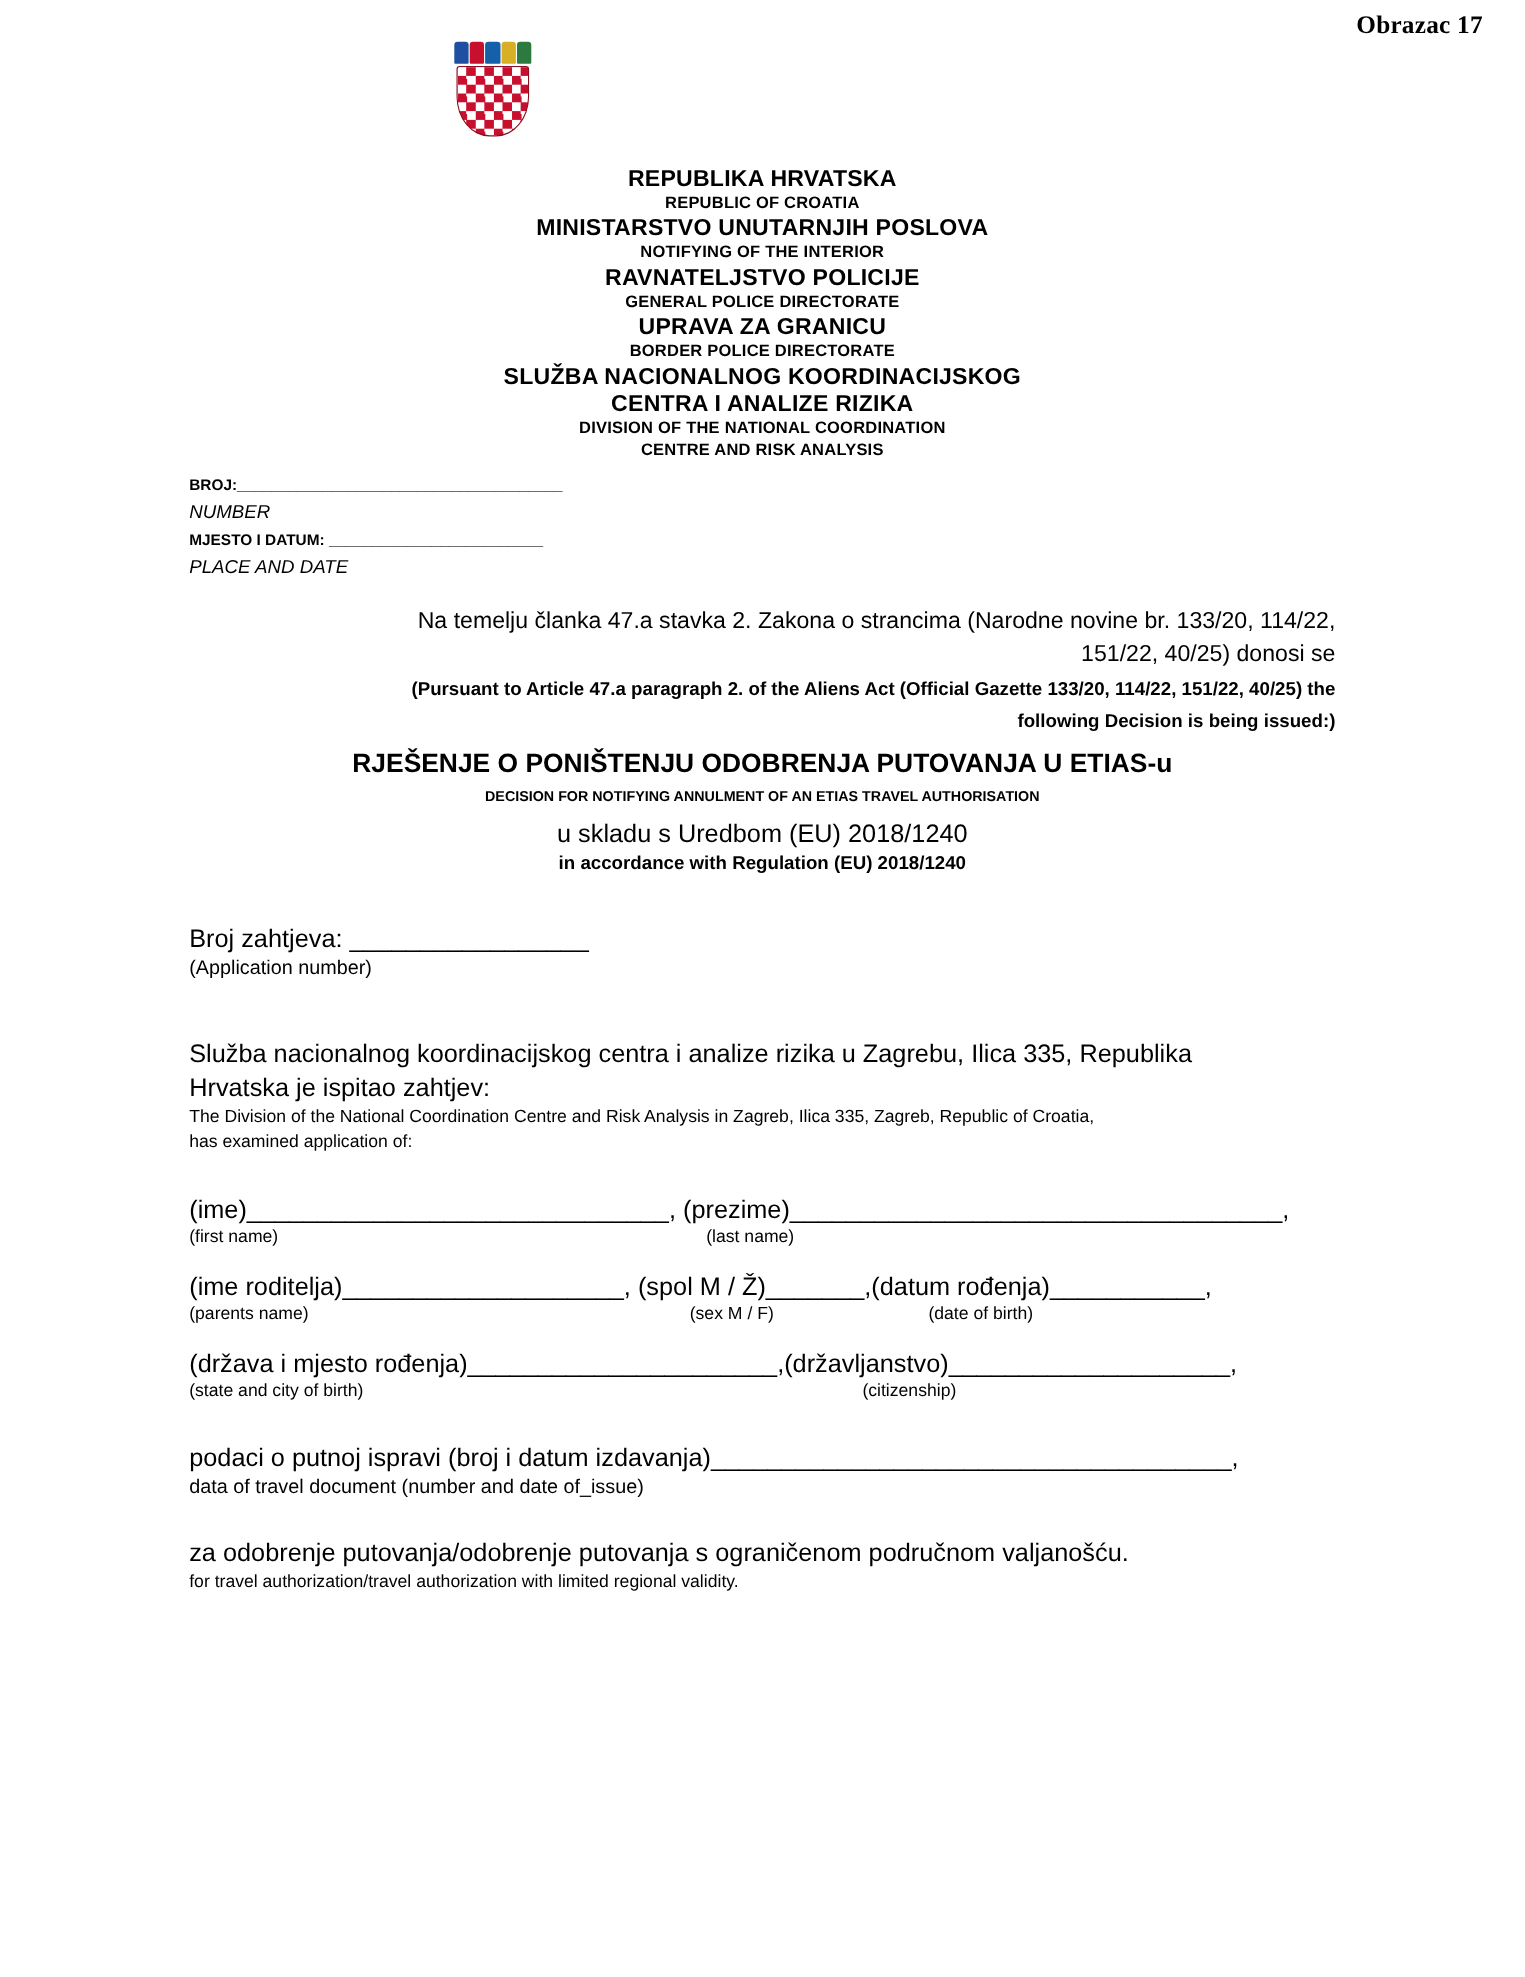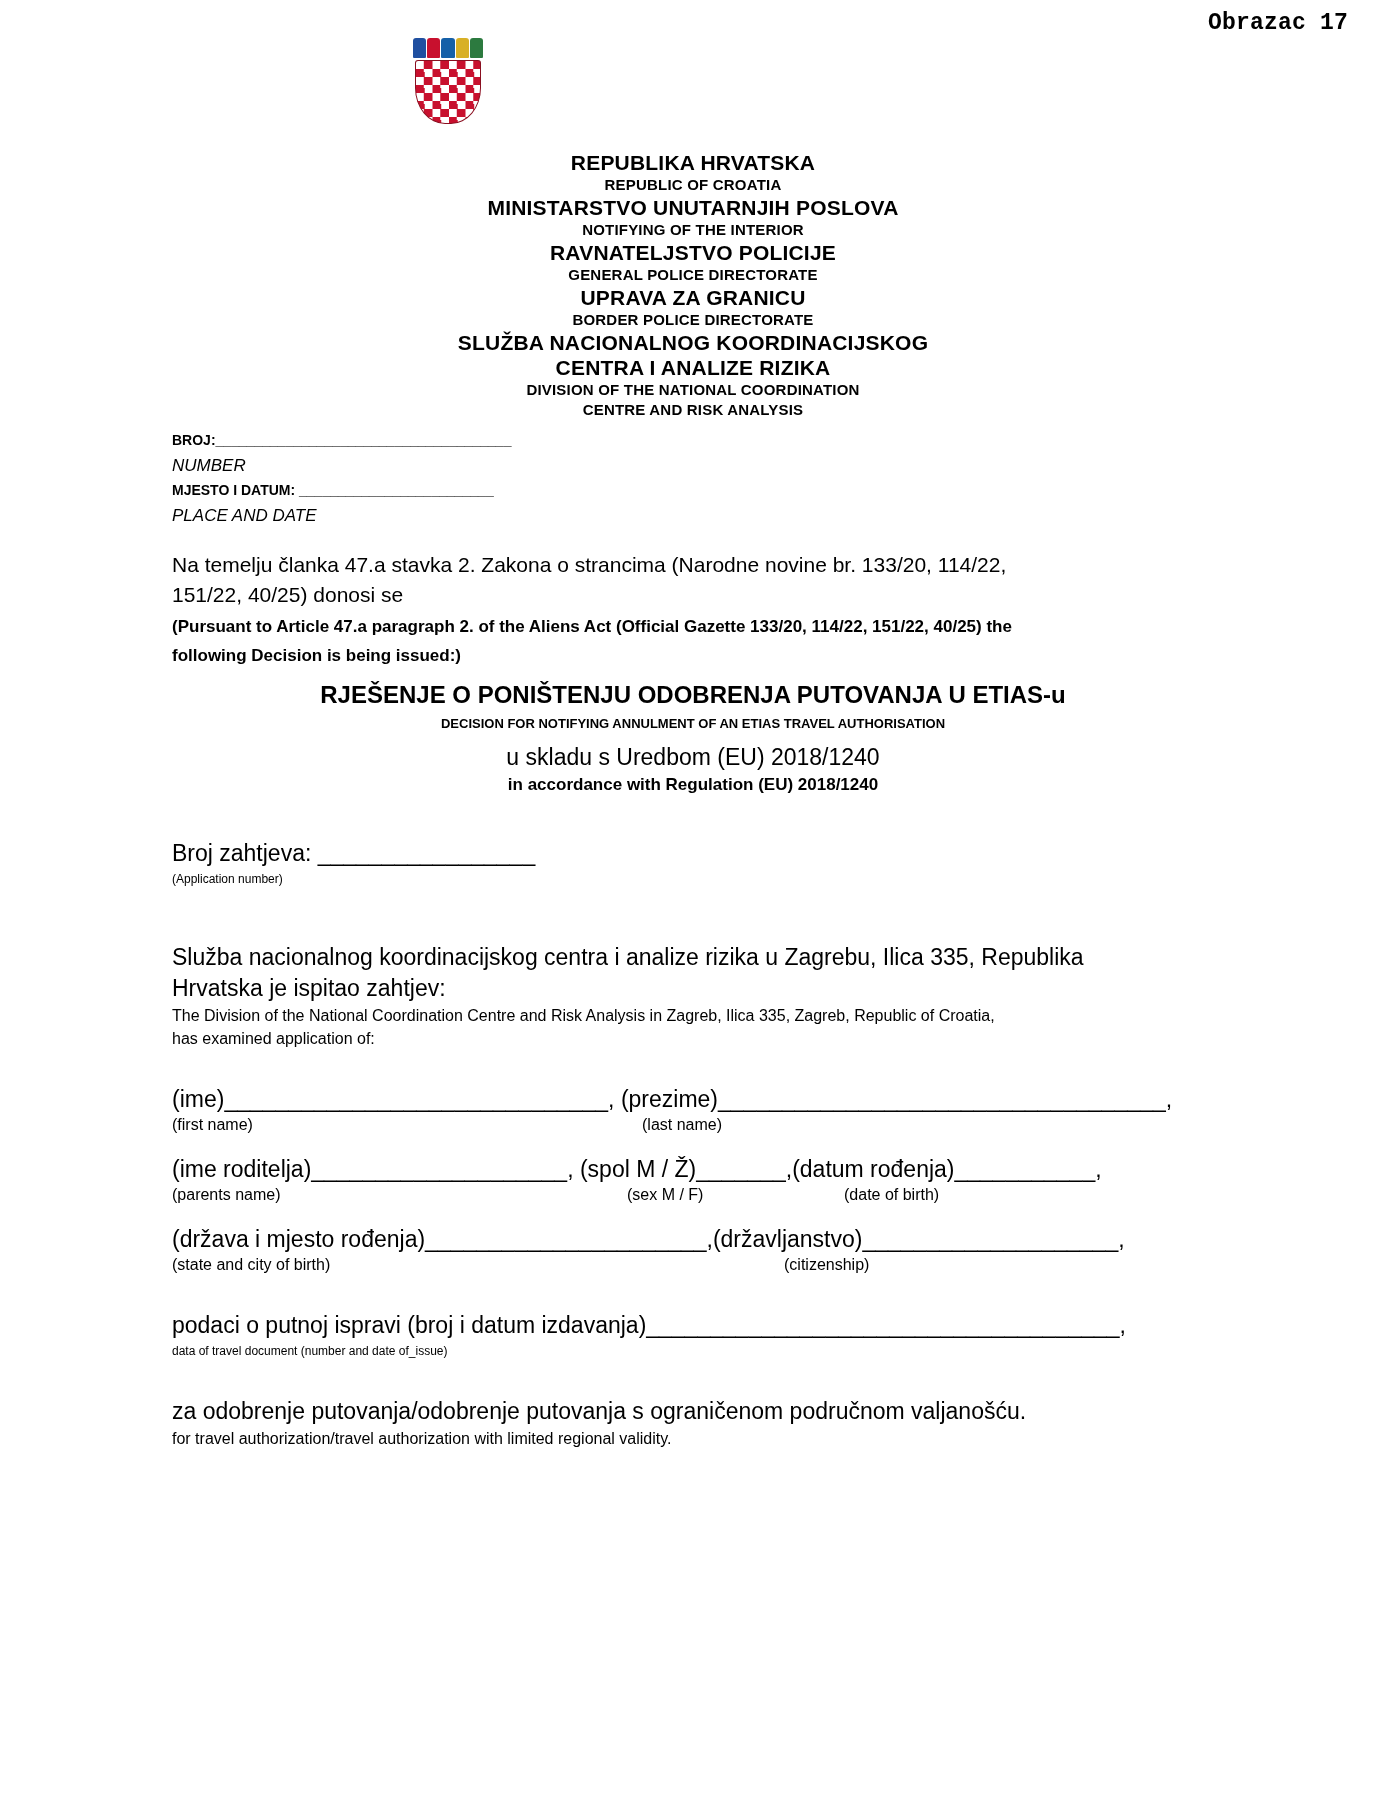--- a/index.html
+++ b/index.html
@@ -17,21 +17,21 @@
     height: 1797px;
     margin: 0 auto;
     background: #ffffff;
     box-sizing: border-box;
     overflow: hidden;
   }
   .form-code {
     position: absolute;
     top: 10px;
     right: 38px;
-    font-family: Liberation Mono, monospace;
+    font-family: Liberation Serif, serif;
     font-weight: bold;
     font-size: 23px;
     letter-spacing: 0.2px;
   }
 
   
   .crest {
     position: absolute;
     top: 38px;
     left: 409px;
@@ -110,21 +110,21 @@
     line-height: 25px;
     font-style: italic;
   }
 
   
   .legal {
     position: absolute;
     top: 550px;
     left: 172px;
     width: 1042px;
-    text-align: left;
+    text-align: right;
   }
   .legal .hr {
     font-size: 21px;
     line-height: 30px;
   }
   .legal .en {
     font-weight: bold;
     font-size: 17px;
     line-height: 25px;
     margin-top: 4px;
@@ -164,21 +164,21 @@
     position: absolute;
     top: 838px;
     left: 172px;
     width: 1060px;
   }
   .fld-hr {
     font-size: 23px;
     line-height: 30px;
   }
   .fld-en {
-    font-size: 12px;
+    font-size: 18px;
     line-height: 22px;
   }
   .para-hr {
     font-size: 23px;
     line-height: 31px;
   }
   .para-en {
     font-size: 16px;
     line-height: 23px;
   }

